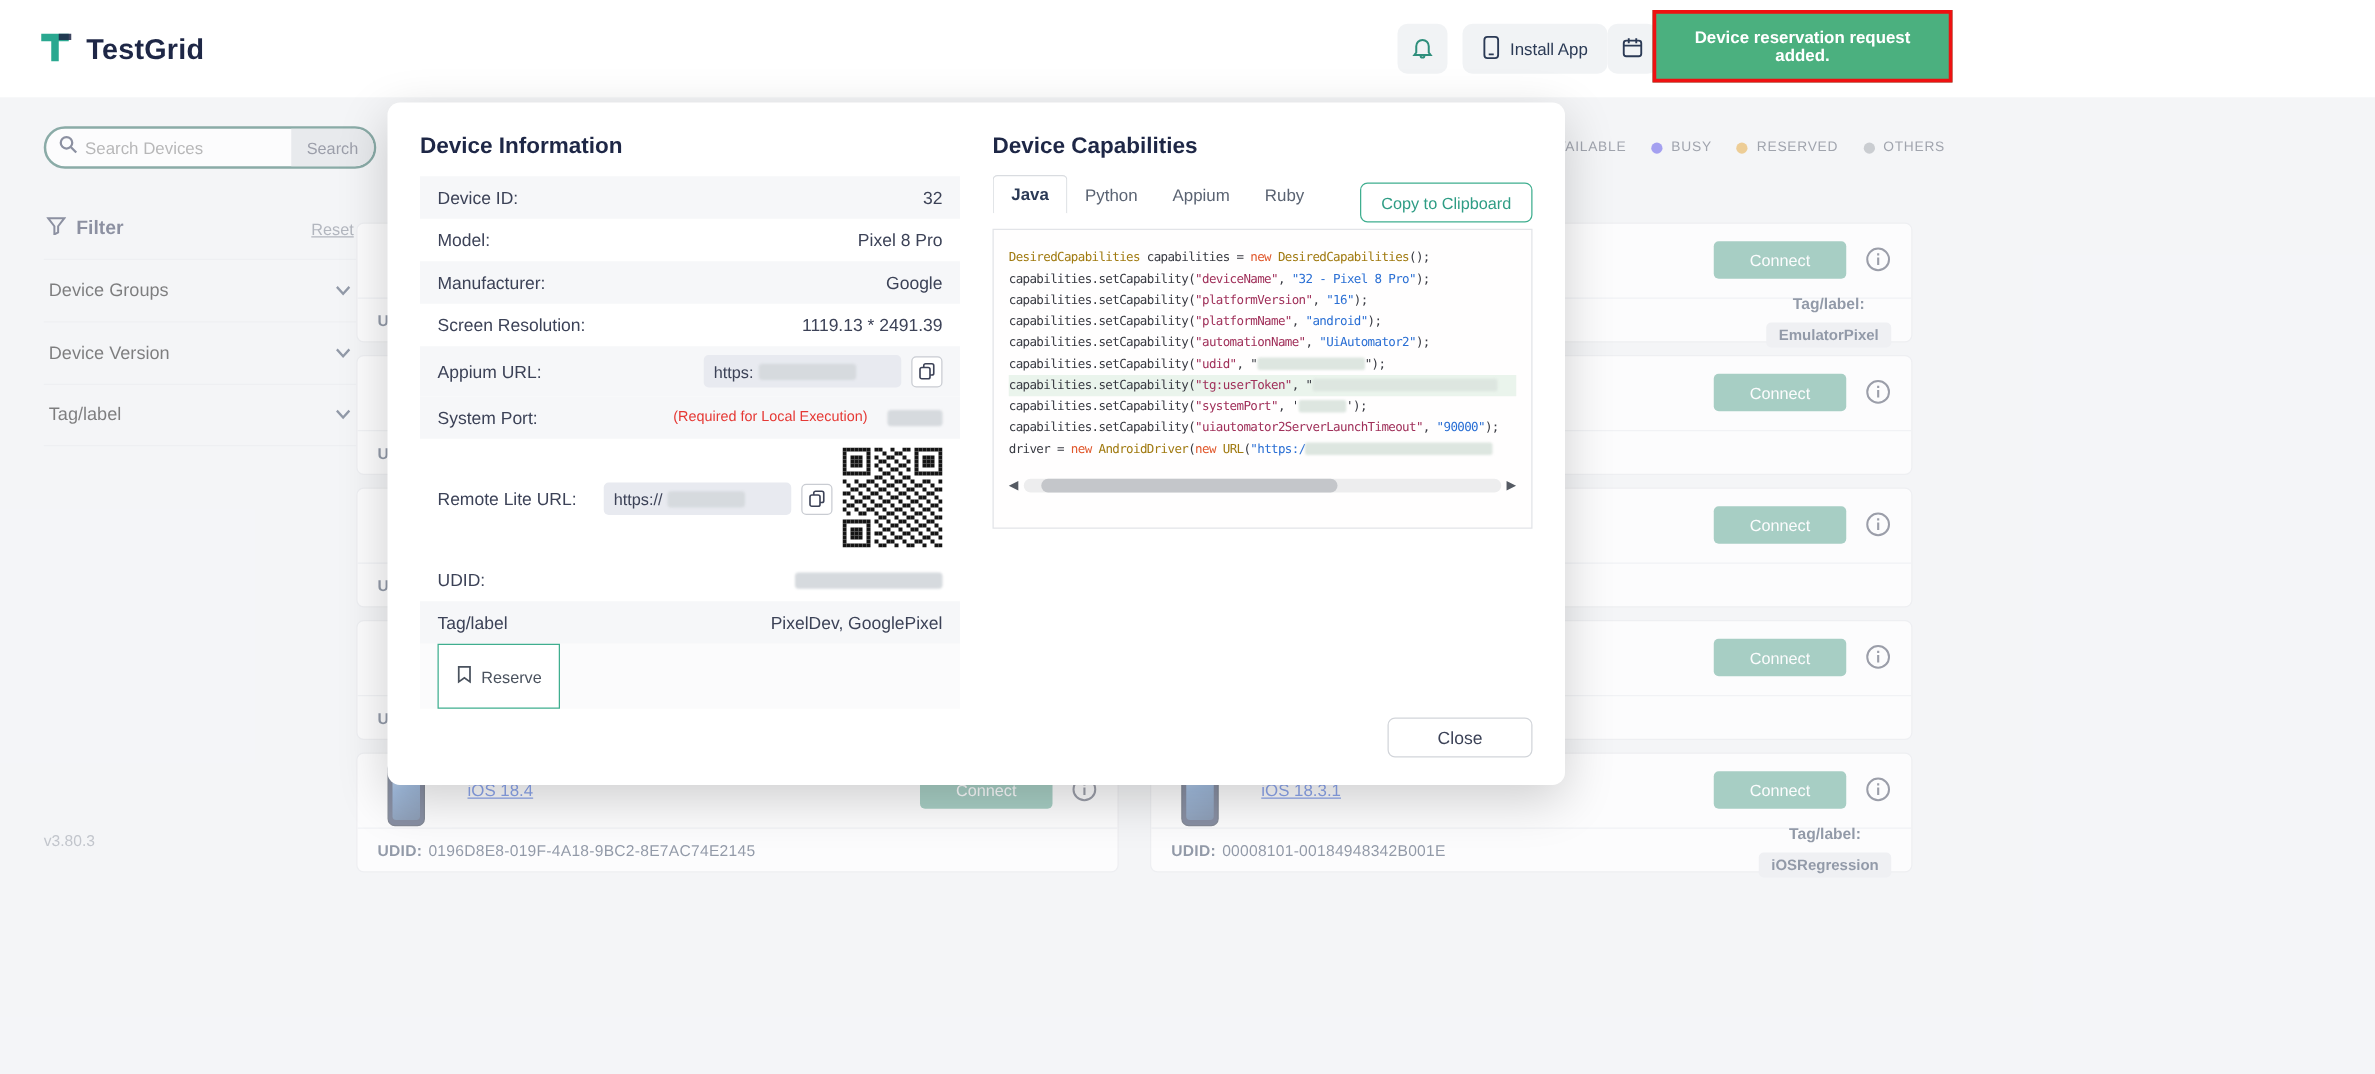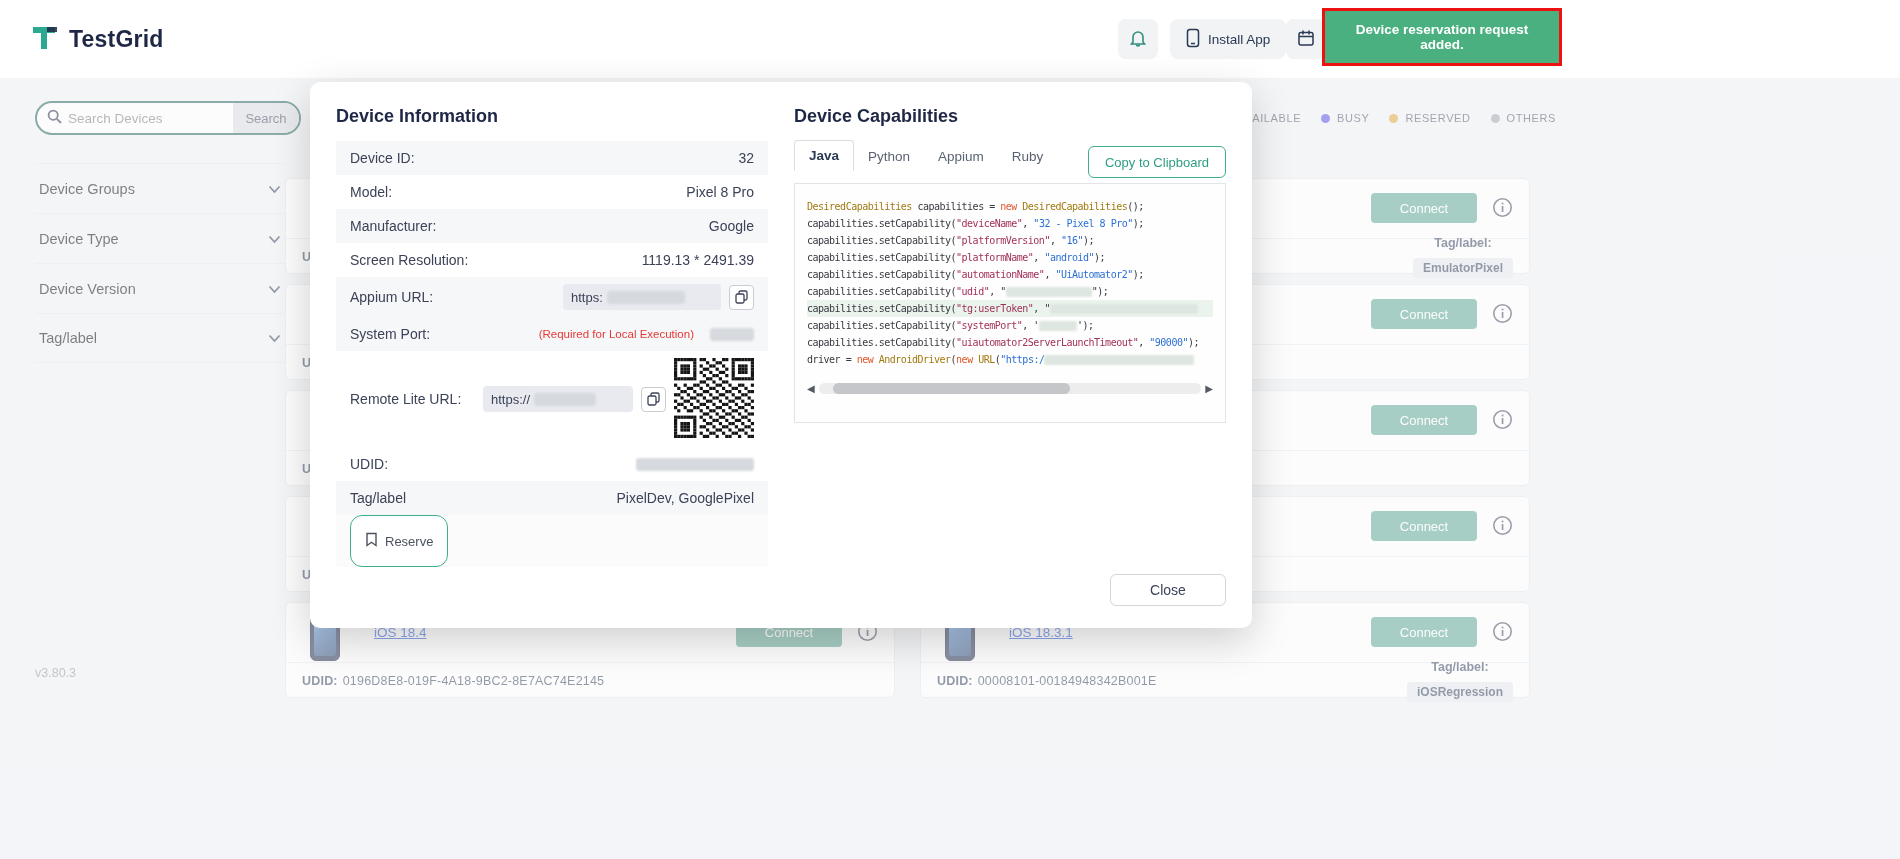--- a/index.html
+++ b/index.html
@@ -59,21 +59,21 @@
   .irow { display:flex; align-items:center; padding:0 14px; min-height:34px; font-size:14px; color:#3c4257; }
   .irow.stripe { background:#f6f7f9; }
   .irow-label { flex:none; }
   .irow-value { flex:1; text-align:right; }
   .irow-ctl { flex:1; display:flex; align-items:center; justify-content:flex-end; gap:8px; }
   .fake-input { height:26px; background:#e8eaf0; border-radius:4px; display:flex; align-items:center; padding:0 8px; font-size:13px; color:#3c4257; gap:4px; }
   .copy-btn { width:25px; height:25px; border:1px solid #c9ccd2; border-radius:4px; background:#fff; display:flex; align-items:center; justify-content:center; cursor:pointer; flex:none; }
   .blurbox { display:inline-block; height:13px; background:#d6dade; border-radius:3px; filter:blur(1px); }
   .req-note { color:#e53935; font-size:11.5px; margin-right:8px; }
   .reserve-row { display:flex; align-items:center; min-height:46px; padding:0 14px; background:#fbfbfc; }
-  .reserve-btn { display:flex; align-items:center; gap:7px; border:1.5px solid #3fae8f; border-radius:12px; background:#fff; padding:16px 14px; font-size:13px; color:#4a525e; cursor:pointer; font-family:"Liberation Sans",sans-serif; }
+  .reserve-btn { display:flex; align-items:center; gap:7px; border:1.5px solid #3fae8f; border-radius:0; background:#fff; padding:16px 14px; font-size:13px; color:#4a525e; cursor:pointer; font-family:"Liberation Sans",sans-serif; }
 
   .pane-caps { position:absolute; left:484px; top:24px; width:432px; }
   .tabs { margin-top:12px; display:flex; align-items:flex-end; height:32px; }
   .tab { padding:7px 14px; font-size:13.5px; color:#5a6372; cursor:pointer; }
   .tab.active { border:1px solid #d9dce0; border-bottom-color:#fff; background:#fff; border-radius:4px 4px 0 0; color:#2b3a55; font-weight:600; }
   .copy-clip-btn { position:absolute; right:0; top:40px; height:32px; padding:0 16px; border:1.5px solid #3fae8f; border-radius:6px; background:#fff; color:#2f9d85; font-size:13px; cursor:pointer; font-family:"Liberation Sans",sans-serif; }
   .code-block { position:relative; margin-top:12px; width:432px; height:240px; border:1px solid #e2e4e8; background:#fffefe; padding:14px 12px; overflow:hidden; }
   .code-line { font-family:"DejaVu Sans Mono", monospace; font-size:10px; letter-spacing:-.5px; line-height:17px; white-space:pre; color:#383a42; }
   .code-line.hl { background:#eaf4ec; }
   .tok-k { color:#e0572b; } .tok-t { color:#a07a10; } .tok-s1 { color:#a0305a; } .tok-s2 { color:#2a6fd4; }
@@ -156,29 +156,32 @@
       <span class="legend-dot" style="background: rgb(224, 160, 48);"></span>
       <span class="legend-label">RESERVED</span>
     </div>
     <div class="legend-item">
       <span class="legend-dot" style="background: rgb(154, 160, 166);"></span>
       <span class="legend-label">OTHERS</span>
     </div>
   </div>
 
 <div class="filter">
+  <div class="filter-head">
+    <span>
+      <svg width="16" height="15" viewBox="0 0 16 15" fill="none" stroke="#1e2746" stroke-width="1.6">
+          <path d="M1.5 1.5h13L9.5 8v5l-3 1.5V8z"></path>
+        </svg>
+    </span>
+    <span class="filter-title">Filter</span>
+    <span class="filter-reset">Reset</span>
+  </div>
   <div>
       <div class="filter-row">
         <span class="filter-row-label">Device Groups</span>
-        <span><svg width="13" height="9" viewBox="0 0 13 9" fill="none" stroke="#2b3a55" stroke-width="1.8">
-            <path d="M1.5 1.5 6.5 7l5-5.5"></path>
-          </svg></span>
-      </div>
-      <div class="filter-row">
-        <span class="filter-row-label">Device Type</span>
         <span><svg width="13" height="9" viewBox="0 0 13 9" fill="none" stroke="#2b3a55" stroke-width="1.8">
             <path d="M1.5 1.5 6.5 7l5-5.5"></path>
           </svg></span>
       </div>
       <div class="filter-row">
         <span class="filter-row-label">Device Version</span>
         <span><svg width="13" height="9" viewBox="0 0 13 9" fill="none" stroke="#2b3a55" stroke-width="1.8">
             <path d="M1.5 1.5 6.5 7l5-5.5"></path>
           </svg></span>
       </div>

